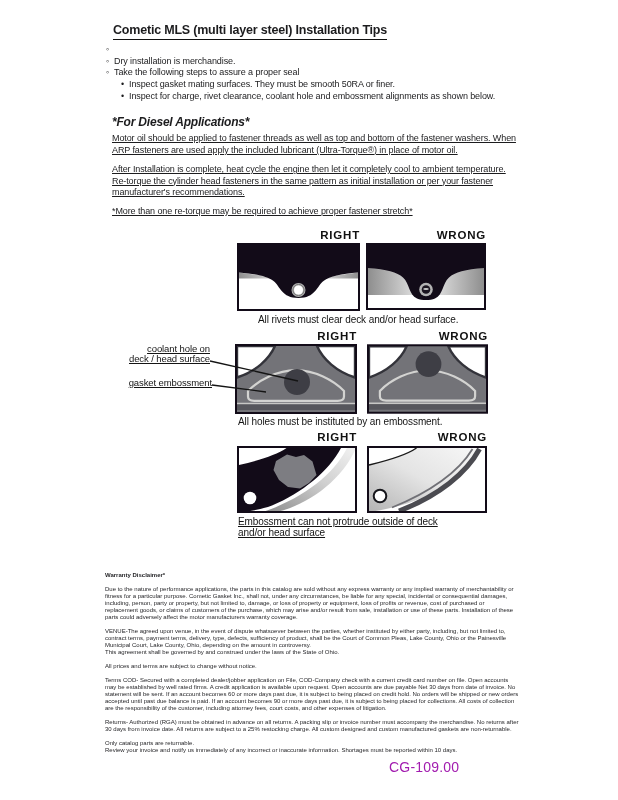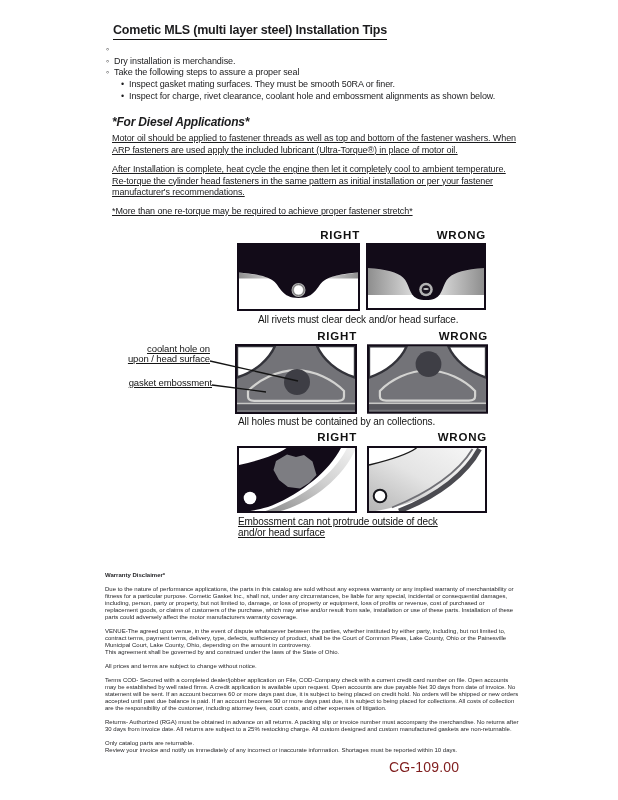--- a/index.html
+++ b/index.html
@@ -31,21 +31,21 @@
   .panel svg{display:block;}
   .caption{position:absolute;font-size:10px;line-height:11px;letter-spacing:-0.1px;color:#141414;}
   .side-label{position:absolute;font-size:9.5px;line-height:9.8px;letter-spacing:-0.1px;text-align:right;color:#141414;text-decoration:underline;}
   .leader{position:absolute;left:205px;top:340px;pointer-events:none;z-index:5;}
   .disclaimer{position:absolute;left:105px;top:572px;width:414px;font-size:6px;line-height:7px;color:#27272a;}
   .d-head{font-weight:bold;margin:0 0 7px 0;}
   .d-p{margin:0 0 7px 0;}
   .d-p0{margin:0;}
   .d-group{margin:0 0 7px 0;}
   .extra{margin-top:3px;}
-  .pagenum{position:absolute;left:389px;top:759px;font-size:14px;letter-spacing:0.2px;color:#7f1d1d;}
+  .pagenum{position:absolute;left:389px;top:759px;font-size:14px;letter-spacing:0.2px;color:#a21caf;}
 </style>
 </head>
 <body>
 
 <div class="page">
 
   <div class="title">Cometic MLS (multi layer steel) Installation Tips</div>
 
   <div class="bullets">
     <div class="b">
@@ -120,21 +120,21 @@
     </svg>
   </div>
 
   <div class="caption" style="left:238px;top:314px;margin-left:20px;">All rivets must clear deck and/or head surface.</div>
 
   <div class="dg-label" style="left:235px;top:330px;width:122px;">RIGHT</div>
   <div class="dg-label" style="left:367px;top:330px;width:121px;">WRONG</div>
 
   <div class="side-label" style="left:110px;top:344px;width:100px;">
     <div>coolant hole on</div>
-    <div>upon / head surface</div>
+    <div>deck / head surface</div>
   </div>
   <div class="side-label" style="left:110px;top:378px;width:102px;">gasket embossment</div>
 
   <div class="panel" style="left:235px;top:344px;">
     <svg width="122" height="70" viewBox="0 0 122 70">
       <rect x="1" y="1" width="120" height="68" fill="var(--web_gray)"></rect>
       <path d="M2,2 H40 C34,15.5 20.5,27.5 2,33.5 Z" fill="#ffffff" stroke="#33333a" stroke-width="2.4" stroke-linejoin="round"></path>
       <path d="M120,2 H82 C88,15.5 101.5,27.5 120,33.5 Z" fill="#ffffff" stroke="#33333a" stroke-width="2.4" stroke-linejoin="round"></path>
       <line x1="2" y1="59.5" x2="120" y2="59.5" stroke="#c7c7c5" stroke-width="1.6"></line>
       <rect x="2" y="60.5" width="118" height="5.5" fill="#56565c"></rect>
@@ -155,21 +155,21 @@
       <circle cx="62" cy="20" r="13" fill="#3e3e45"></circle>
       <rect x="1" y="1" width="120" height="68" fill="none" stroke="var(--diag_black)" stroke-width="2"></rect>
     </svg>
   </div>
 
   <svg class="leader" width="110" height="60" viewBox="0 0 110 60">
     <line x1="5" y1="21" x2="93" y2="41" stroke="#141414" stroke-width="1.3"></line>
     <line x1="7" y1="45" x2="61" y2="52" stroke="#141414" stroke-width="1.3"></line>
   </svg>
 
-  <div class="caption" style="left:238px;top:416px;">All holes must be contained by an collections.</div>
+  <div class="caption" style="left:238px;top:416px;">All holes must be instituted by an embossment.</div>
 
   <div class="dg-label" style="left:237px;top:431px;width:120px;">RIGHT</div>
   <div class="dg-label" style="left:367px;top:431px;width:120px;">WRONG</div>
 
   <div class="panel" style="left:237px;top:446px;">
     <svg width="120" height="67" viewBox="0 0 120 67">
       <defs>
         <linearGradient id="g-band1" x1="0" y1="1" x2="1" y2="0">
           <stop offset="0" stop-color="#8c8c8c"></stop>
             <stop offset="0.55" stop-color="#cfcfcf"></stop>

